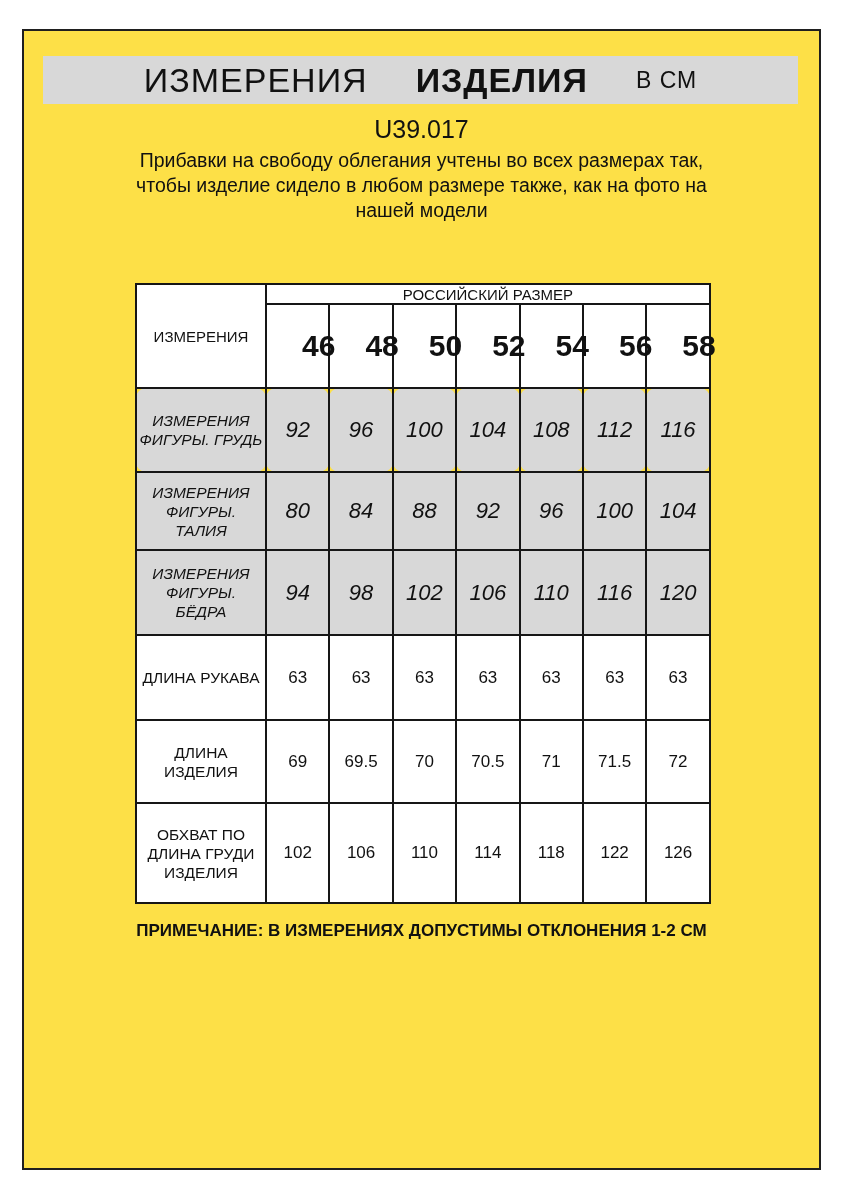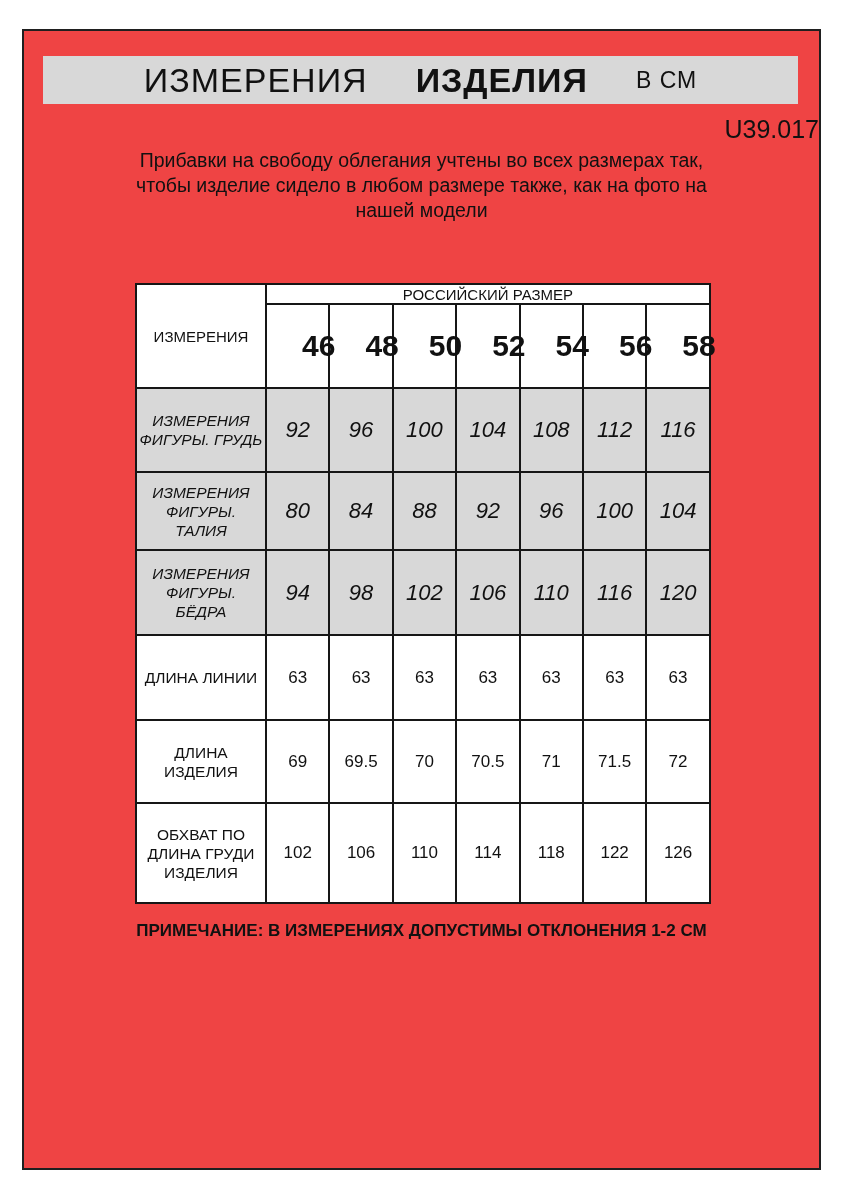--- a/index.html
+++ b/index.html
@@ -9,40 +9,40 @@
     font-family: "Liberation Sans", "DejaVu Sans", sans-serif;
     color: #111;
     position: relative;
     overflow: hidden;
   }
   .sheet {
     position: absolute;
     left: 22px; top: 29px;
     width: 799px; height: 1141px;
     border: 2px solid #1f1f1f;
-    background: #ef4444;
+    background: #fde047;
   }
   .title-bar {
     position: absolute;
     left: 19px; top: 25px;
     width: 755px; height: 48px;
     background: #d8d8d8;
     display: flex;
     align-items: center;
     justify-content: center;
     gap: 48px;
     white-space: nowrap;
   }
   .title-word   { font-size: 34px; font-weight: 400; letter-spacing: 1px; }
   .title-word-b { font-size: 34px; font-weight: 700; letter-spacing: 1px; }
   .title-unit   { font-size: 23px; font-weight: 400; letter-spacing: 1px; }
   .article {
     position: absolute;
     left: 0; top: 84px; width: 100%;
-    text-align: right;
+    text-align: center;
     font-size: 25px;
   }
   .description {
     position: absolute;
     left: 0; top: 117px; width: 100%;
     text-align: center;
     font-size: 19.5px;
     line-height: 25px;
   }
   .description span { display: block; }
@@ -63,21 +63,21 @@
     font-weight: 400;
     padding: 2px;
   }
   .row-group-header th { height: 20px; font-size: 15px; padding: 0 2px; }
   .corner-cell { font-size: 16px; }
   .row-sizes th { height: 84px; font-size: 30px; font-weight: 700; padding-left: 35px; }
   tr.shaded th, tr.shaded td { background: #d8d8d8; font-style: italic; }
   .row-label { font-size: 15.5px; line-height: 19px; padding: 2px 1px; }
   .cell-val  { font-size: 17px; }
   tr.shaded .cell-val { font-size: 22px; }
-  .r1 th, .r1 td { height: 84px; }
+  .r1 th, .r1 td { height: 84px; border-radius: 10px; }
   .r2 th, .r2 td { height: 78px; }
   .r3 th, .r3 td { height: 85px; }
   .r4 th, .r4 td { height: 85px; }
   .r5 th, .r5 td { height: 83px; }
   .r6 th, .r6 td { height: 100px; }
   .note {
     position: absolute;
     left: 0; top: 890px; width: 100%;
     text-align: center;
     font-size: 17px;
@@ -154,21 +154,21 @@
         <th class="row-label">ИЗМЕРЕНИЯ ФИГУРЫ. БЁДРА</th>
         <td class="cell-val">94</td>
         <td class="cell-val">98</td>
         <td class="cell-val">102</td>
         <td class="cell-val">106</td>
         <td class="cell-val">110</td>
         <td class="cell-val">116</td>
         <td class="cell-val">120</td>
       </tr>
       <tr class="r4">
-        <th class="row-label">ДЛИНА ЛИНИИ</th>
+        <th class="row-label">ДЛИНА РУКАВА</th>
         <td class="cell-val">63</td>
         <td class="cell-val">63</td>
         <td class="cell-val">63</td>
         <td class="cell-val">63</td>
         <td class="cell-val">63</td>
         <td class="cell-val">63</td>
         <td class="cell-val">63</td>
       </tr>
       <tr class="r5">
         <th class="row-label">ДЛИНА ИЗДЕЛИЯ</th>

